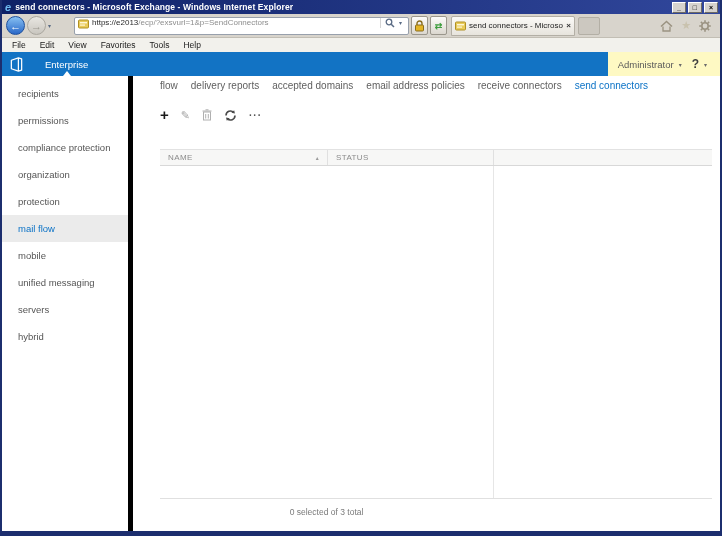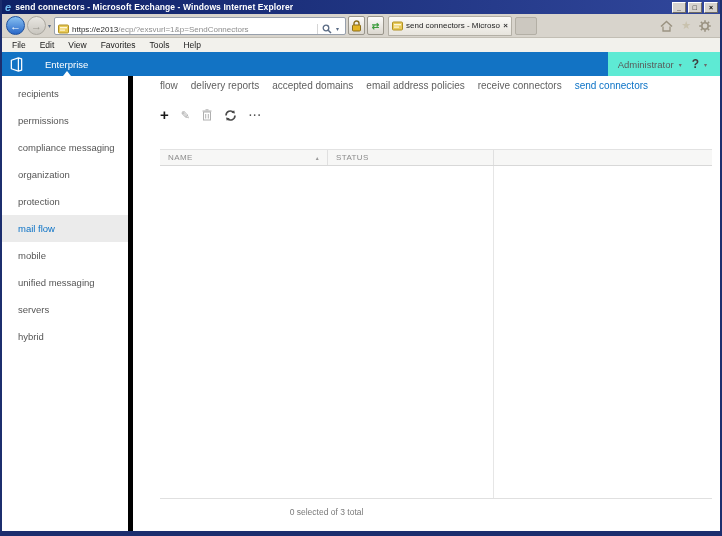--- a/index.html
+++ b/index.html
@@ -28,22 +28,22 @@
     display:flex; align-items:center; padding:0 5px 0 4px;
   }
   .nav-circle{
     width:19px; height:19px; border-radius:50%; display:flex; align-items:center; justify-content:center;
     font-size:11px; font-weight:bold; flex:0 0 auto;
   }
   .nav-back{ background:linear-gradient(#86c0f2,#2a68c8); border:1px solid #1c4f9e; color:#fff; }
   .nav-fwd{ background:linear-gradient(#e8e6e1,#c9c6bf); border:1px solid #aaa79f; color:#9a978f; margin-left:2px; }
   .nav-caret{ font-size:6px; color:#5a6b84; margin:0 3px 0 2px; }
   .addr{
-    width:292px; height:18px; background:#fff; border:1px solid #98a0ac; border-radius:2px;
-    display:flex; align-items:flex-end; padding:0 3px; gap:3px;
+    width:335px; height:18px; background:#fff; border:1px solid #98a0ac; border-radius:2px;
+    display:flex; align-items:flex-start; padding:0 3px; gap:3px;margin-left:20px;
   }
   .url{ font-size:8px; white-space:nowrap; overflow:hidden; flex:1; }
   .url .dom{ color:#2a2a2a; }
   .url .path{ color:#8d8d8d; }
   .addr-search{ display:flex; align-items:center; gap:2px; border-left:1px solid #d5d5d5; padding-left:4px; }
   .chrome-btn{
     width:17px; height:19px; margin-left:2px; background:linear-gradient(#fdfcfa,#dbd7cf);
     border:1px solid #9a968c; border-radius:2px; display:flex; align-items:center; justify-content:center;
   }
   .refresh-glyph{ font-size:9px; font-weight:bold; color:#3f9e3f; }
@@ -57,21 +57,21 @@
   .newtab{ width:22px; height:18px; margin-left:3px; background:#ccc8c0; border:1px solid #b3afa5; border-radius:2px; }
   .chrome-right{ margin-left:auto; display:flex; align-items:center; gap:8px; padding-right:4px; }
   .chrome-right .star{ color:#c9c2ae; font-size:11px; line-height:11px; }
   
   .menubar{
     height:14px; flex:0 0 14px; background:#f2f1ec; display:flex; align-items:center; padding-left:3px;
     font-size:8.5px; color:#1a1a1a;
   }
   .menu-item{ padding:0 7px; }
   
-  .appbar{ height:24px; flex:0 0 24px; display:flex; background:#5eead4; }
+  .appbar{ height:24px; flex:0 0 24px; display:flex; background:#fef9c3; }
   .appbar-blue{ width:606px; background:#1273c4; display:flex; align-items:stretch; padding-left:7px; }
   .brand{ display:flex; align-items:center; margin-right:8px; }
   .appbar-tab{ display:flex; align-items:center; padding:0 13px; color:#fff; font-size:9.5px; position:relative; }
   .appbar-tab.selected::after{
     content:""; position:absolute; bottom:0; left:50%; transform:translateX(-50%);
     border-left:4px solid transparent; border-right:4px solid transparent; border-bottom:5px solid #fff;
   }
   .appbar-right{ flex:1; display:flex; align-items:center; justify-content:flex-end; padding-right:13px; color:#5a5a5a; font-size:9.5px; }
   .appbar-right .caret{ font-size:6px; color:#6a6a6a; margin:0 10px 0 5px; }
   .appbar-right .caret:last-child{ margin-right:0; }
@@ -211,21 +211,21 @@
       <span class="caret">▾</span>
     </div>
   </div>
 
   <div class="content">
     <div class="body-row">
 
       <div class="sidebar">
         <div class="side-item">recipients</div>
         <div class="side-item">permissions</div>
-        <div class="side-item">compliance messaging</div>
+        <div class="side-item">compliance protection</div>
         <div class="side-item">organization</div>
         <div class="side-item">protection</div>
         <div class="side-item selected">mail flow</div>
         <div class="side-item">mobile</div>
         <div class="side-item">unified messaging</div>
         <div class="side-item">servers</div>
         <div class="side-item">hybrid</div>
       </div>
 
       <div class="main">

